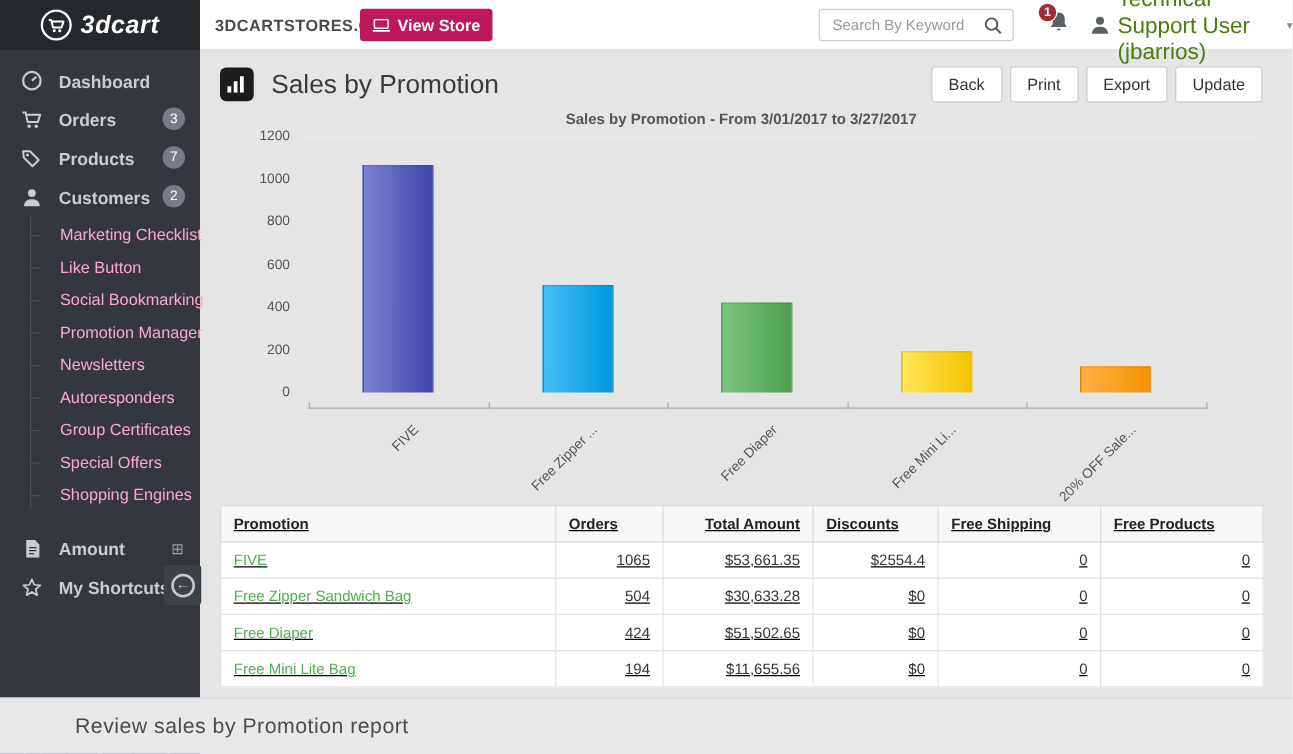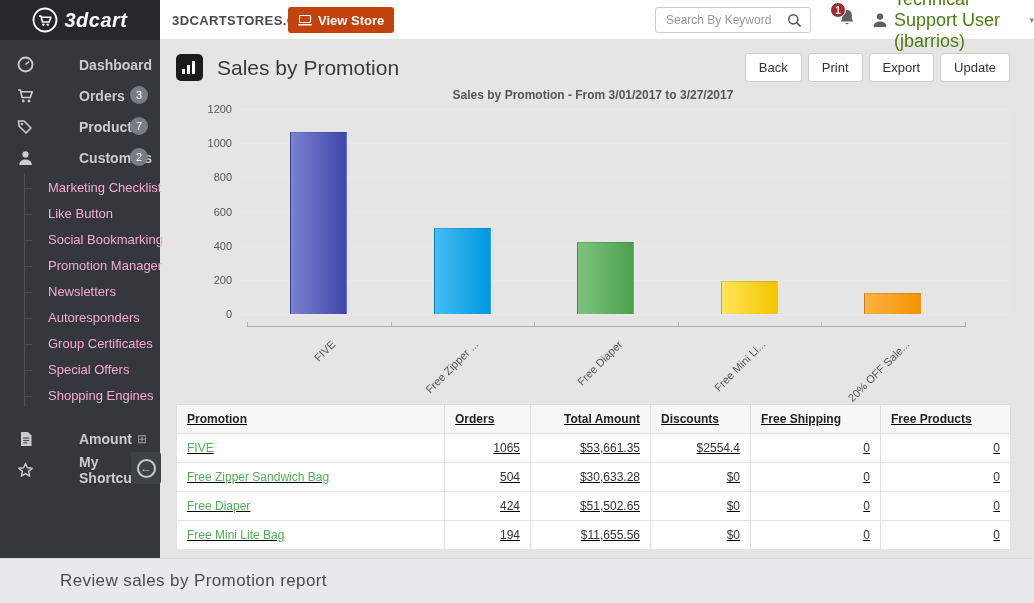--- a/index.html
+++ b/index.html
@@ -9,42 +9,42 @@
     box-shadow: inset 0 0 0 1px #ced2d8; }
 
   
   .topbar { position:absolute; top:0; left:0; right:0; height:40px; background:#fff;
     border-bottom:1px solid #e2e2e2; z-index:5; }
   .logo-area { position:absolute; left:0; top:0; width:160px; height:40px; background:#26292c;
     display:flex; align-items:center; justify-content:center; gap:6px; }
   .logo-text { color:#fff; font-size:20px; font-weight:bold; font-style:italic; letter-spacing:.5px; }
   .store-domain { position:absolute; left:172px; top:0; height:40px; display:flex; align-items:center;
     font-size:13px; font-weight:bold; color:#4a4a4a; letter-spacing:.4px; }
-  .view-store-btn { position:absolute; left:288px; top:7px; height:26px; background:#c2410c;
+  .view-store-btn { position:absolute; left:288px; top:7px; height:26px; background:#be185d;
     color:#fff; font-size:13px; font-weight:bold; border:none; border-radius:3px;
     display:flex; align-items:center; gap:6px; padding:0 10px; cursor:pointer; }
   .search-wrap { position:absolute; left:655px; top:7px; width:156px; height:26px; }
   .search-input { width:100%; height:100%; border:1px solid #ccc; border-radius:3px;
     font-size:12px; padding:0 28px 0 10px; color:#333; outline:none; }
   .search-input::placeholder { color:#999; }
   .search-btn { position:absolute; right:4px; top:3px; width:20px; height:20px; border:none;
     background:transparent; cursor:pointer; }
   .bell-wrap { position:absolute; left:838px; top:8px; width:24px; height:26px; }
   .noti-badge { position:absolute; left:-8px; top:-6px; min-width:16px; height:16px; background:#a02c38;
     border:1px solid #fff; border-radius:50%; color:#fff; font-size:10px; font-weight:bold;
     display:flex; align-items:center; justify-content:center; }
   .user-wrap { position:absolute; left:872px; top:0; height:40px; display:flex; align-items:center;
     gap:6px; cursor:pointer; }
   .user-label { font-size:18px; color:#4d7c0f; }
   .chevron { font-size:9px; color:#8a8a8a; }
 
   
   .sidebar { position:absolute; top:40px; left:0; width:160px; bottom:0; background:#34383c; z-index:2; }
   .nav-item { position:relative; height:31px; display:flex; align-items:center; padding-left:17px;
-    color:#c9cdd1; font-size:14px; font-weight:bold; cursor:pointer;gap:32px; }
+    color:#c9cdd1; font-size:14px; font-weight:bold; cursor:pointer; }
   .nav-item .nav-icon { width:17px; margin-right:13px; display:flex; justify-content:center; }
   .nav-item.active { color:#ffffff; }
   .nav-badge { position:absolute; right:12px; top:6px; width:18px; height:18px; border-radius:50%;
     background:#767d85; color:#fff; font-size:11px; display:flex; align-items:center; justify-content:center;
     font-weight:normal; }
   .collapse-glyph { position:absolute; right:13px; color:#9aa0a6; font-size:12px; font-weight:normal; }
   .submenu { position:relative; padding:2px 0 4px 0; }
   .submenu:before { content:""; position:absolute; left:24px; top:0; bottom:6px; width:1px; background:#4a5055; }
   .sub-item { position:relative; height:26px; line-height:26px; padding-left:48px; font-size:13px;
     color:#f9a8d4; cursor:pointer; white-space:nowrap; }

